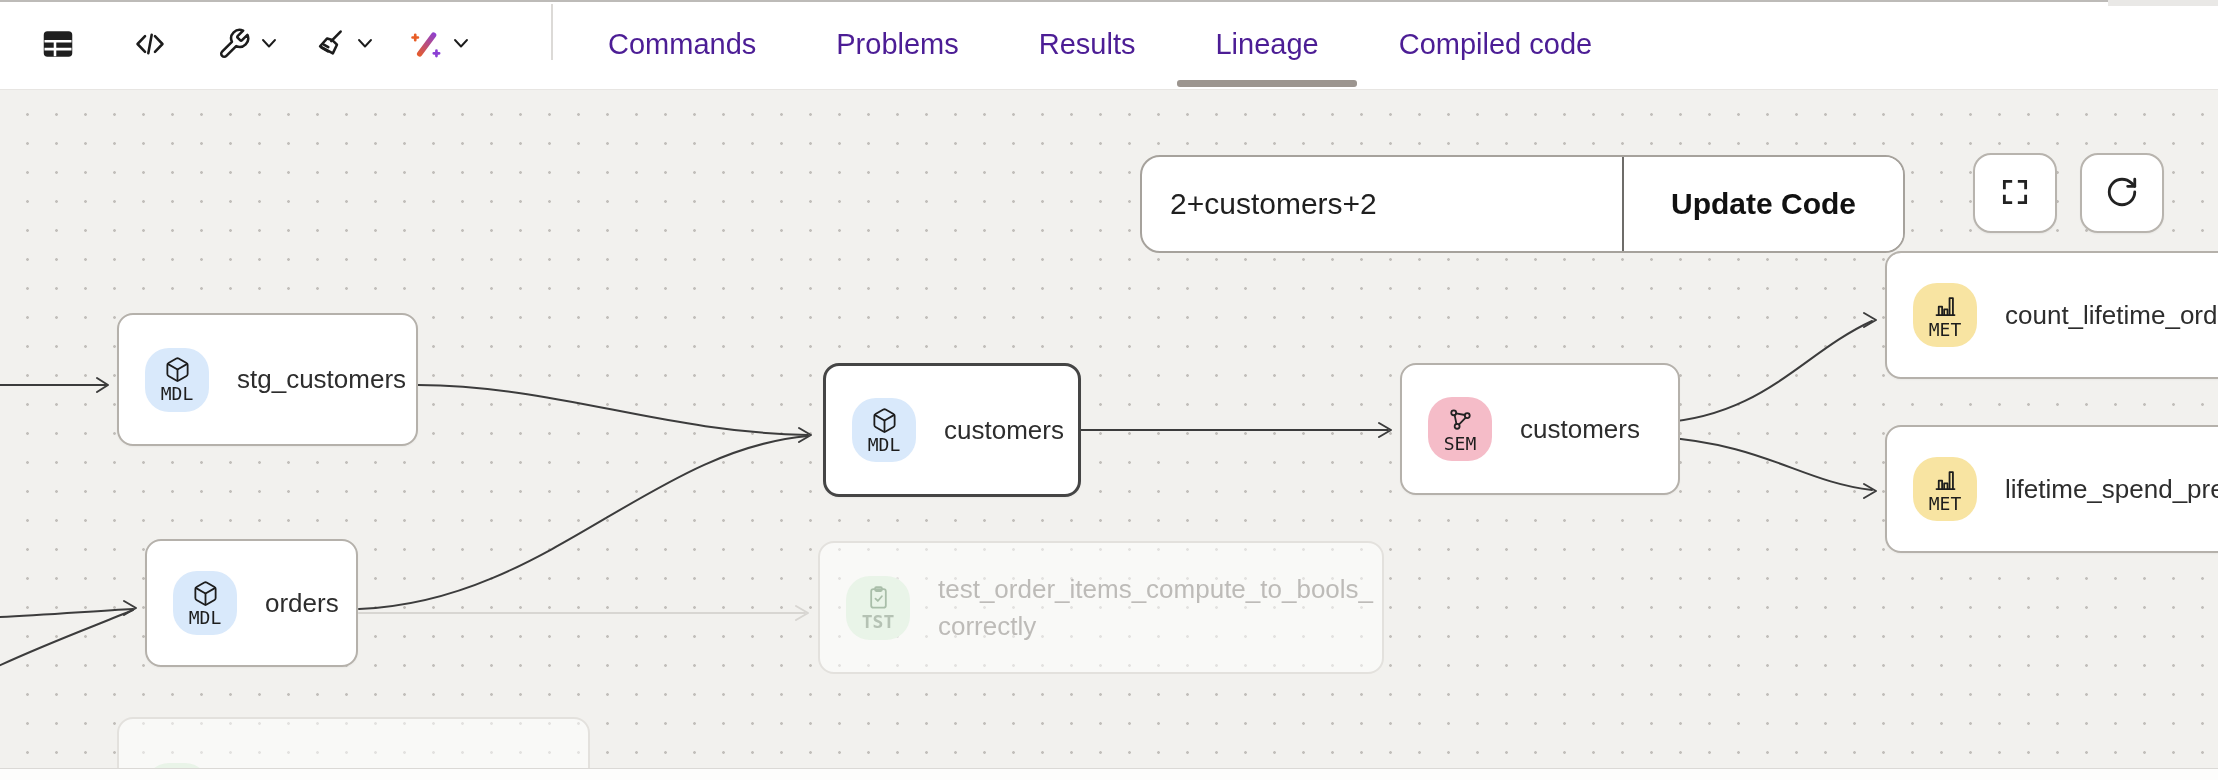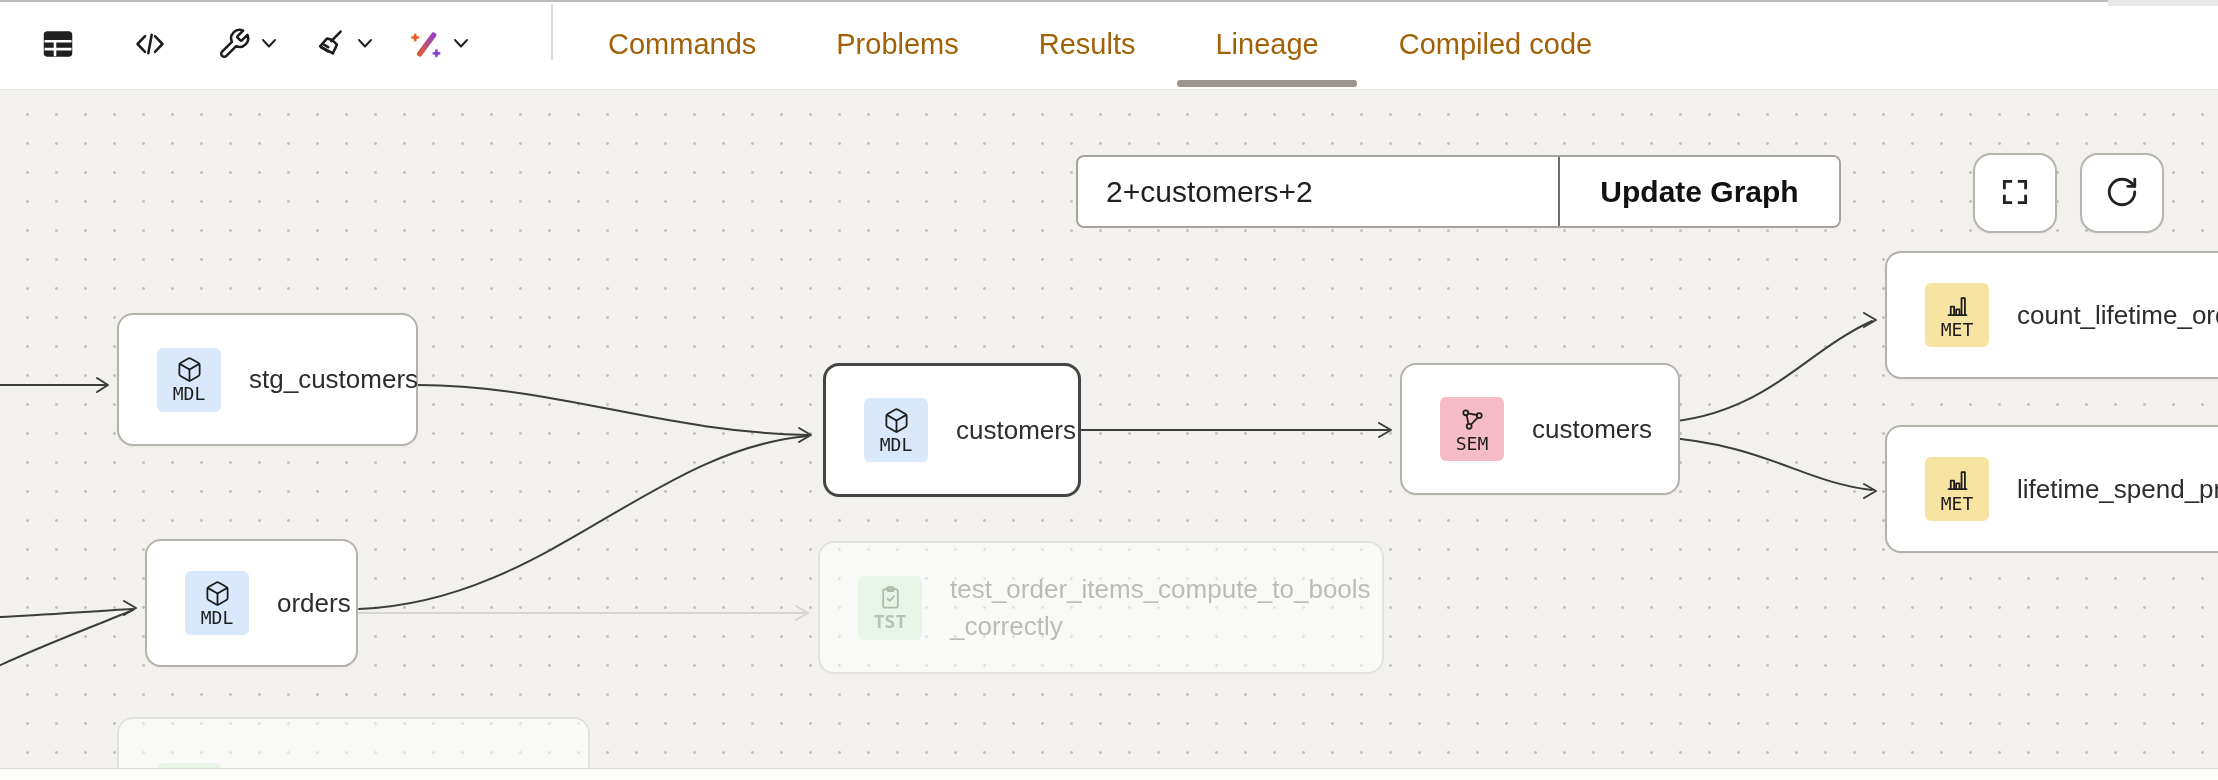--- a/index.html
+++ b/index.html
@@ -17,54 +17,54 @@
               background:none; border:none; cursor:pointer; color:#1c1c1c; }
   .tool-btn svg { display:block; }
   .chev-btn { width:30px; height:44px; display:flex; align-items:center; justify-content:center;
               background:none; border:none; cursor:pointer; }
   .sp-56{width:52px;} .sp-44{width:44px;} .sp-30{width:26px;}
   .header-divider { position:absolute; left:551px; top:4px; width:2px; height:56px; background:#dcdad7; }
 
   .tabs { position:absolute; left:568px; top:0; height:89px; display:flex; }
   .tab { position:relative; display:flex; align-items:center; padding:0 40px; height:89px;
          background:none; border:none; cursor:pointer; font-family:"Liberation Sans",sans-serif;
-         font-size:29px; color:#a16207; letter-spacing:0; white-space:nowrap; }
+         font-size:29px; color:#4c1d95; letter-spacing:0; white-space:nowrap; }
   .tab.active::after { content:""; position:absolute; left:2px; right:2px; bottom:2px; height:7px;
                        background:#9c958f; border-radius:3px; }
 
   
   .canvas { position:absolute; left:0; top:90px; width:2218px; height:678px; overflow:hidden;
             background-color:#f2f1ee;
             background-image:radial-gradient(circle, #c2bfbb 1.3px, transparent 1.5px);
             background-size:29px 29px; background-position:13px 10px; }
   .edges { position:absolute; left:0; top:0; width:2218px; height:678px; pointer-events:none; }
 
   .node { position:absolute; display:flex; align-items:center; background:#ffffff;
           border:2px solid #b5b1ab; border-radius:16px; cursor:pointer;
           box-shadow:0 1px 2px rgba(0,0,0,.04); }
   .node.selected { border:3px solid #454545; }
   .node.faded { background:rgba(255,255,255,.55); border:2px solid #e3e1dd; box-shadow:none; }
-  .badge { width:64px; height:64px; min-width:64px; border-radius:6px; margin-left:38px;
+  .badge { width:64px; height:64px; min-width:64px; border-radius:24px; margin-left:26px;
            display:flex; flex-direction:column; align-items:center; justify-content:center; }
   .badge svg { display:block; }
   .badge-label { font-family:"DejaVu Sans Mono", monospace; font-size:18px; line-height:19px;
                  color:#1d1d1d; margin-top:1px; }
   .badge-mdl { background:#d9e9fb; }
   .badge-sem { background:#f5bcc8; }
   .badge-met { background:#f8e4a2; }
   .badge-tst { background:#e9f4e8;font-weight:bold; }
   .badge-tst .badge-label { color:#b5c2b4; }
   .badge-seed { background:#e9f4e8; }
   .node-title { font-size:26px; color:#2d2d2d; margin-left:28px; white-space:nowrap; }
   .node.faded .node-title { color:#bdbbb8; white-space:normal; word-break:break-all;
                             line-height:1.4; width:446px; }
 
   
-  .filter-panel { position:absolute; left:1076px; top:65px; width:765px; height:73px;
-                  display:flex; background:#ffffff; border:2px solid #a6a29c; border-radius:8px;
+  .filter-panel { position:absolute; left:1140px; top:65px; width:765px; height:98px;
+                  display:flex; background:#ffffff; border:2px solid #a6a29c; border-radius:20px;
                   overflow:hidden; }
   .filter-input { width:480px; height:100%; border:none; outline:none; background:transparent;
                   font-family:"Liberation Sans",sans-serif; font-size:30px; color:#1f1f1f;
                   padding:0 0 0 28px; }
   .update-btn { flex:1; border:none; border-left:2px solid #6e6c69; background:#ffffff;
                 font-family:"Liberation Sans",sans-serif; font-size:30px; font-weight:700;
                 color:#111; cursor:pointer; }
   .sq-btn { position:absolute; top:63px; width:84px; height:80px; background:#ffffff;
             border:2px solid #b8b4ae; border-radius:18px; display:flex; align-items:center;
             justify-content:center; cursor:pointer; box-shadow:0 1px 2px rgba(0,0,0,.05); }
@@ -297,21 +297,21 @@
     </div>
 
     <div class="node faded" style="left:117px;top:627px;width:473px;height:120px">
       <div class="badge badge-seed" style="margin-top:36px">
         
       </div>
     </div>
 
     <div class="filter-panel">
       <input class="filter-input" type="text" value="2+customers+2" style="">
-      <button class="update-btn">Update Graph</button>
+      <button class="update-btn">Update Code</button>
     </div>
 
     <button class="sq-btn fit">
       <span>
         <svg width="34" height="34" viewBox="0 0 24 24" fill="none" stroke="#222" stroke-width="2" stroke-linecap="square">
           <path d="M4.5 9V4.5H9"></path>
             <path d="M15 4.5h4.5V9"></path>
           <path d="M19.5 15v4.5H15"></path>
             <path d="M9 19.5H4.5V15"></path>
         </svg>

